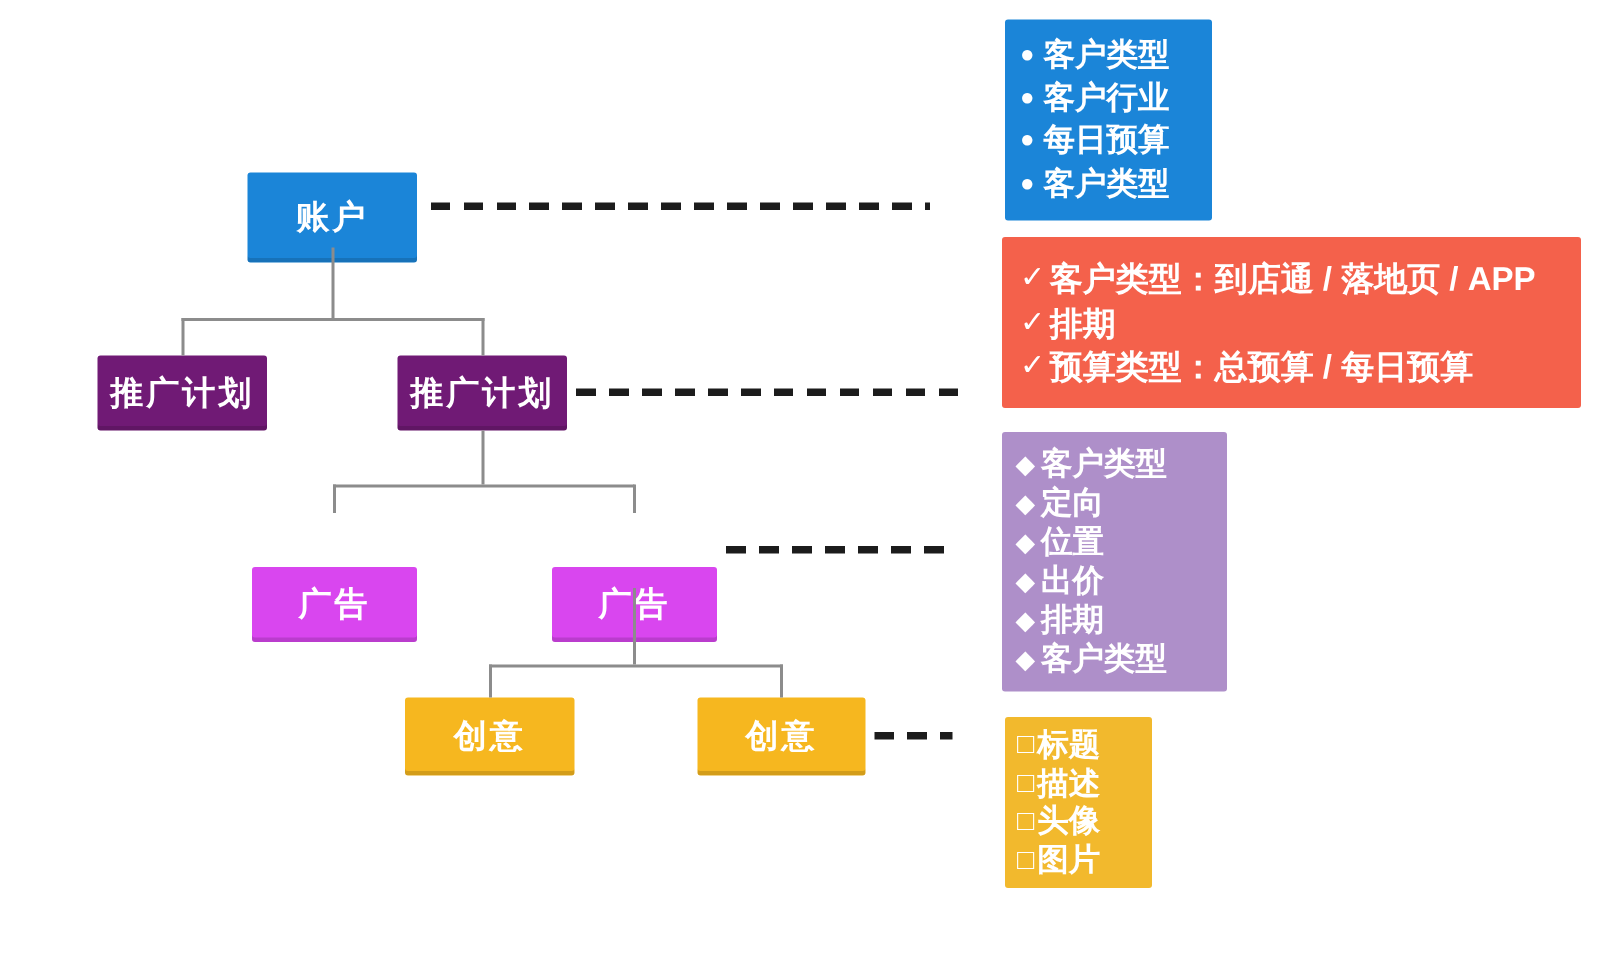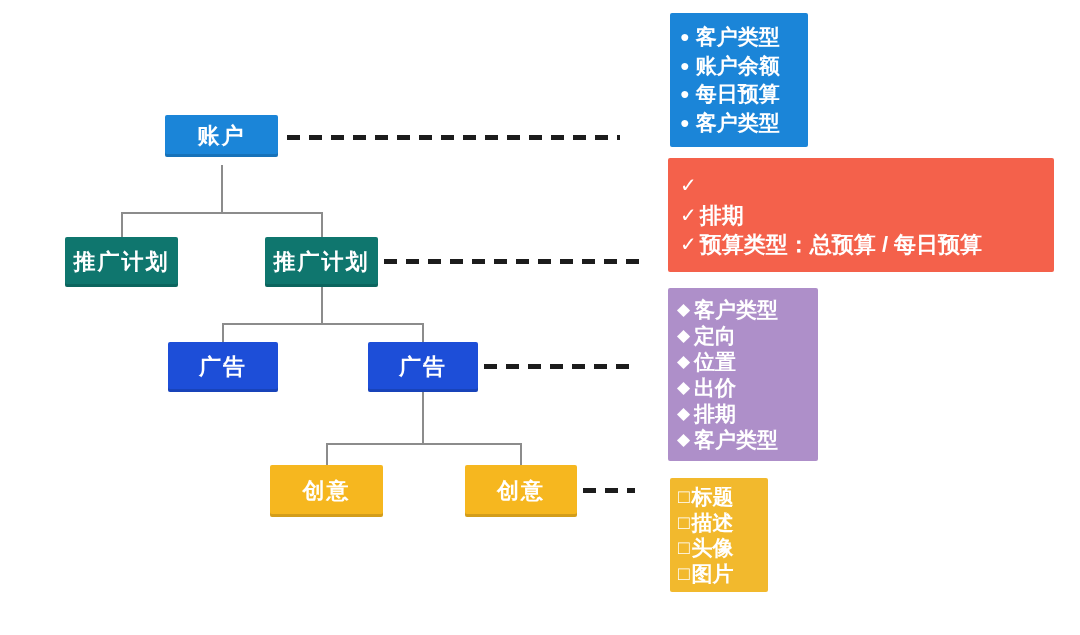--- a/index.html
+++ b/index.html
@@ -14,25 +14,25 @@
   .node{
     position:absolute;
     display:flex;align-items:center;justify-content:center;
     color:#fff;font-weight:bold;font-size:22px;
     letter-spacing:2px;
     border-radius:2px;
     box-shadow:inset 0 -3px 0 rgba(0,0,0,0.14);
     white-space:nowrap;
   }
   .node.blue  {background:#1b85d8;}
-  .node.orange{background:#0f766e;}
-  .node.purple{background:#1d4ed8;}
+  .node.orange{background:#701a75;}
+  .node.purple{background:#d946ef;margin-top:36px;}
   .node.yellow{background:#f6b71f;}
 
-  #node-account   {left:165px;top:115px;width:113px;height:42px;}
+  #node-account   {left:165px;top:115px;width:113px;height:60px;}
   #node-plan-1    {left:65px; top:237px;width:113px;height:50px;}
   #node-plan-2    {left:265px;top:237px;width:113px;height:50px;}
   #node-ad-1      {left:168px;top:342px;width:110px;height:50px;}
   #node-ad-2      {left:368px;top:342px;width:110px;height:50px;}
   #node-creative-1{left:270px;top:465px;width:113px;height:52px;}
   #node-creative-2{left:465px;top:465px;width:112px;height:52px;}
 
   
   .conn{position:absolute;background:#8c8c8c;}
   .conn.v{width:2px;}
@@ -135,38 +135,39 @@
 
   <div class="panel" id="panel-account">
 
       <div class="row">
         <span class="bullet">●</span>
         <span>客户类型</span>
       </div>
 
       <div class="row">
         <span class="bullet">●</span>
-        <span>账户余额</span>
+        <span>客户行业</span>
       </div>
 
       <div class="row">
         <span class="bullet">●</span>
         <span>每日预算</span>
       </div>
 
       <div class="row">
         <span class="bullet">●</span>
         <span>客户类型</span>
       </div>
     </div>
 
   <div class="panel" id="panel-plan">
 
       <div class="row">
         <span class="bullet">✓</span>
+        <span>客户类型：到店通 / 落地页 / APP</span>
       </div>
 
       <div class="row">
         <span class="bullet">✓</span>
         <span>排期</span>
       </div>
 
       <div class="row">
         <span class="bullet">✓</span>
         <span>预算类型：总预算 / 每日预算</span>

